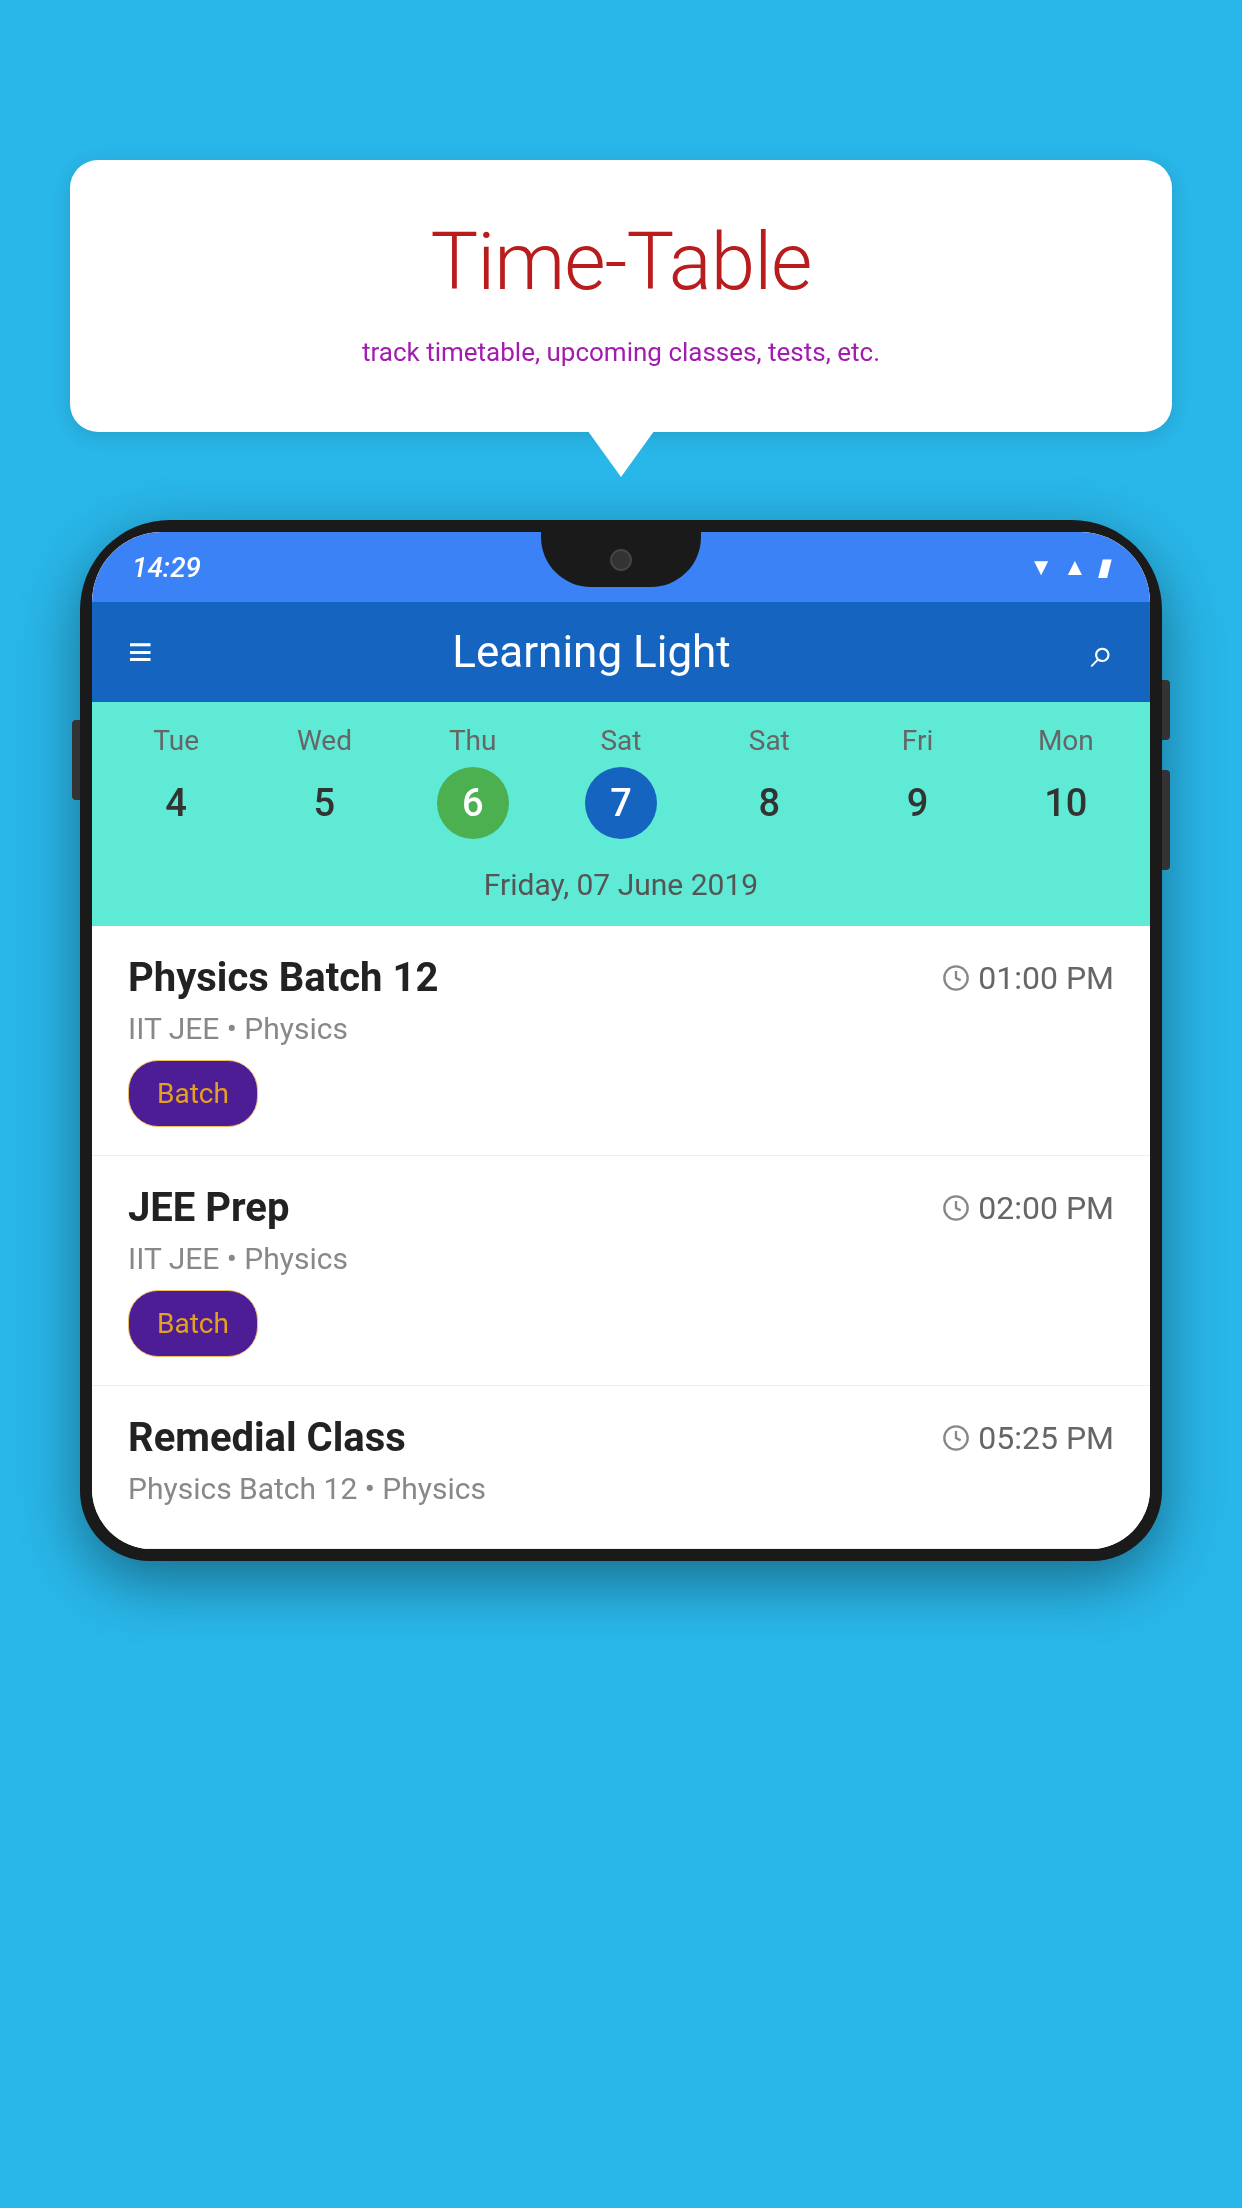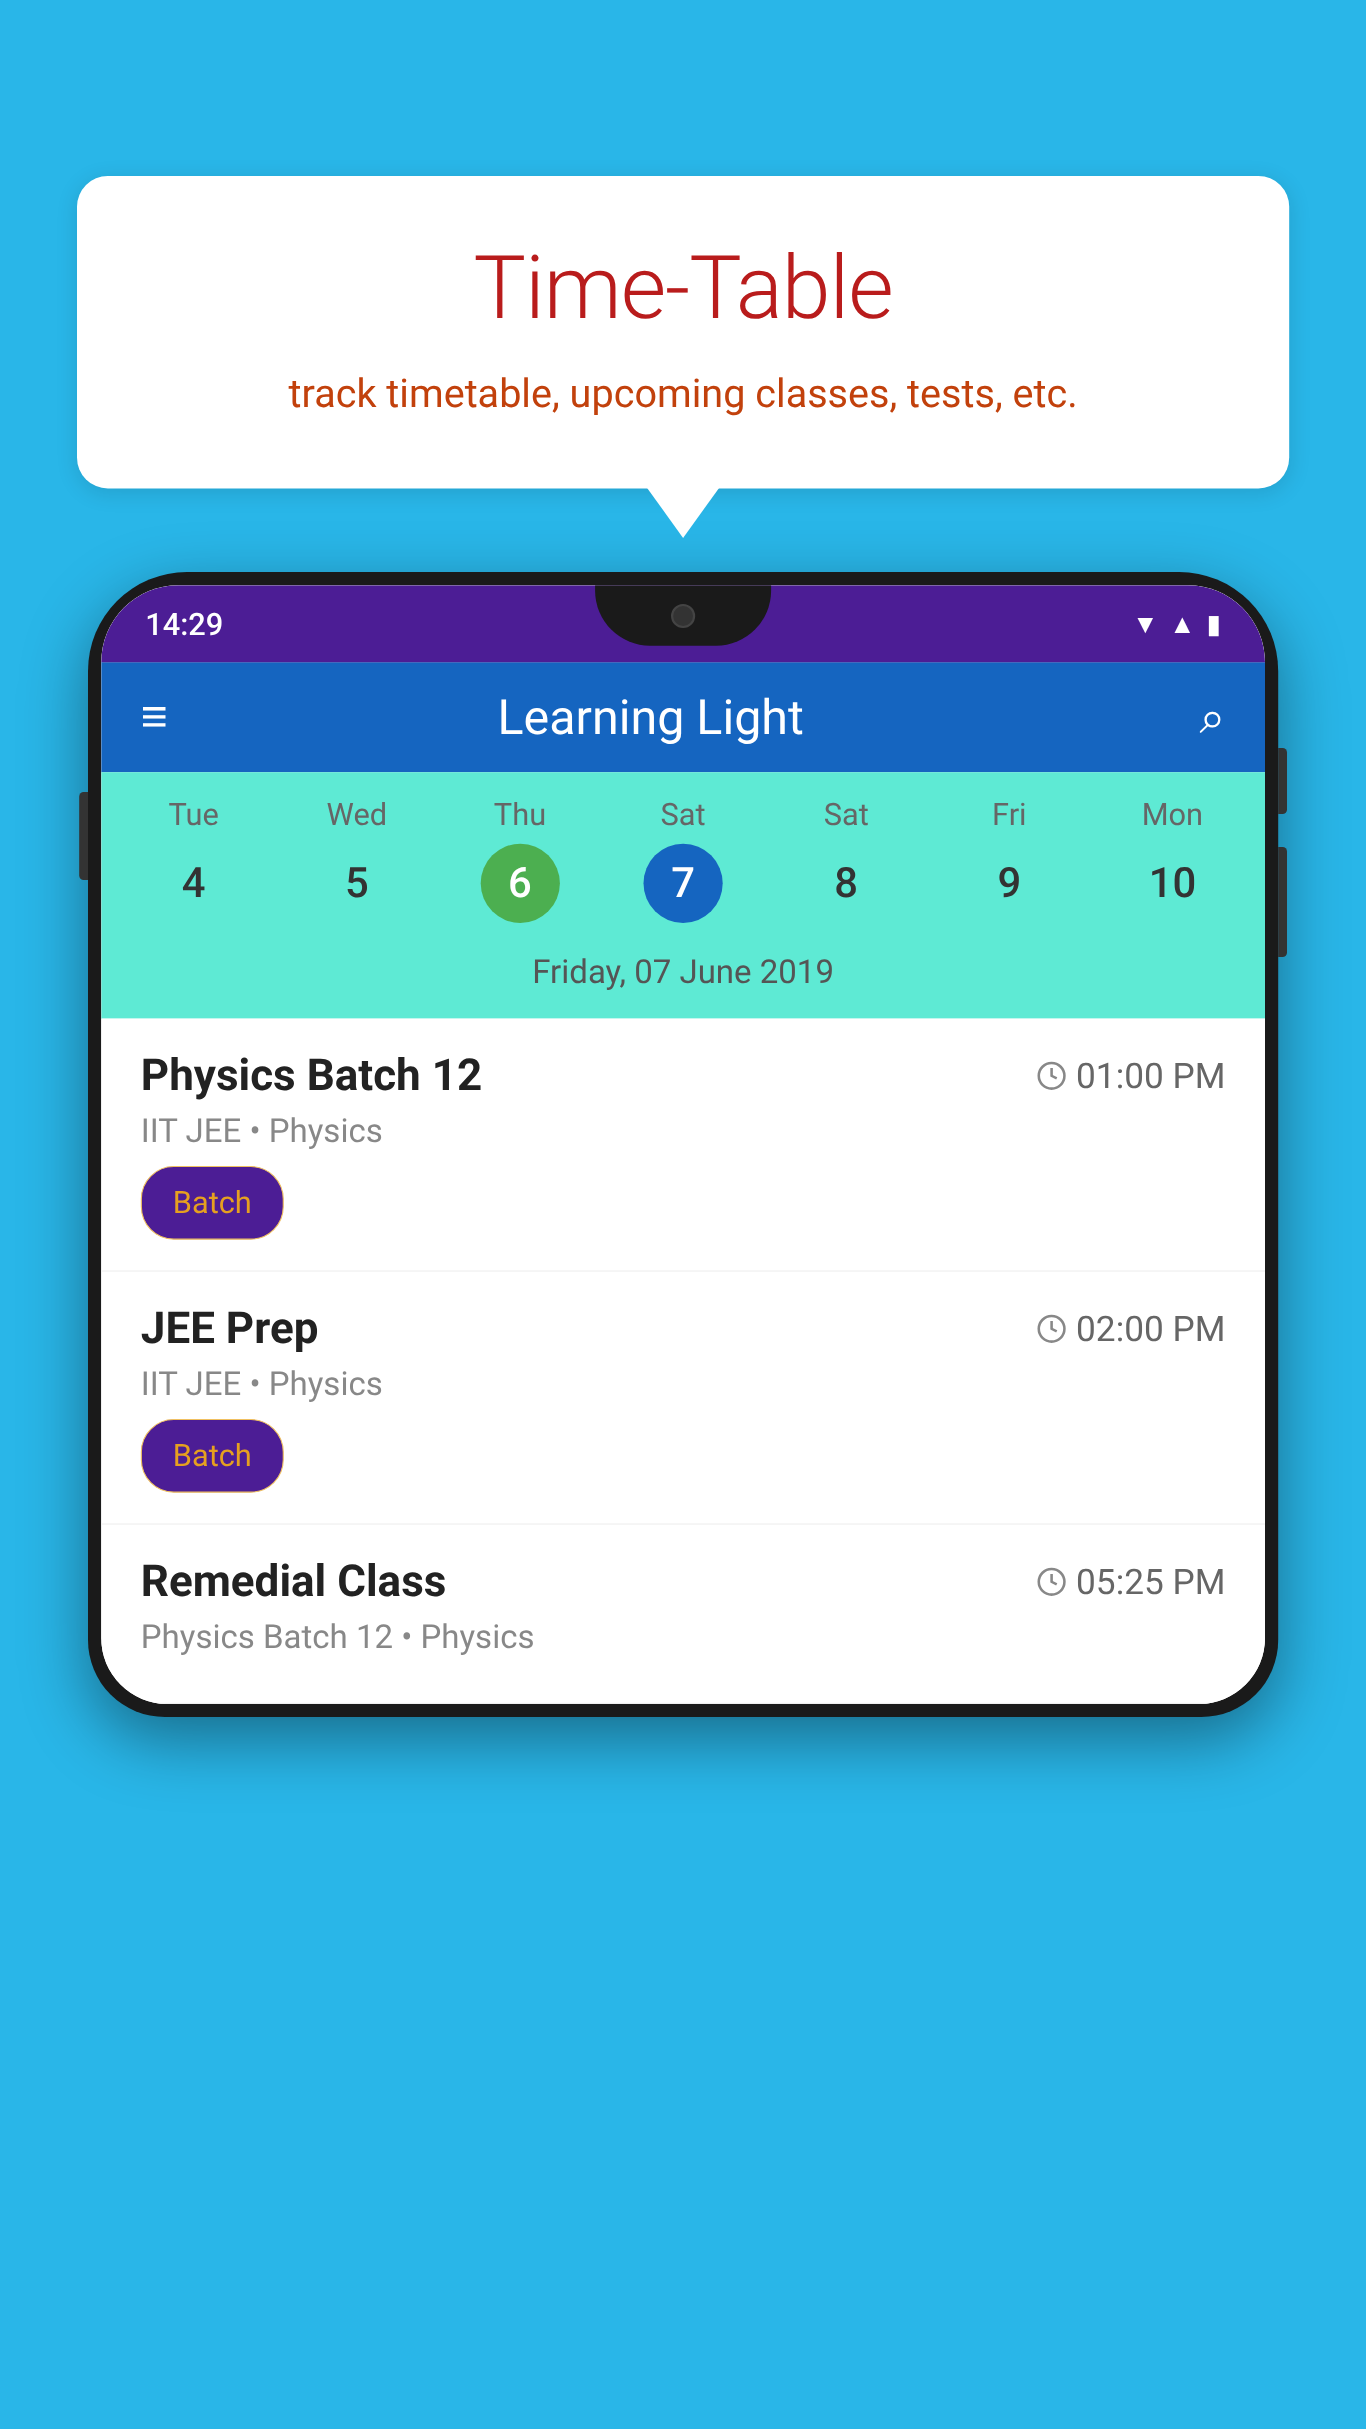--- a/index.html
+++ b/index.html
@@ -38,22 +38,22 @@
       border-top: 50px solid white;
     }
     .tooltip-title {
       font-size: 80px;
       font-weight: 300;
       color: #b91c1c;
       margin-bottom: 28px;
       letter-spacing: -1px;
     }
     .tooltip-subtitle {
-      font-size: 36px;
-      color: #c2410c;
+      font-size: 26px;
+      color: #a21caf;
       font-weight: 400;
     }
 
     
     .phone-wrapper {
       position: absolute;
       top: 520px;
       left: 80px;
       right: 80px;
       bottom: 0;
@@ -61,28 +61,29 @@
     .phone-outer {
       width: 100%;
       background: #1a1a1a;
       border-radius: 90px 90px 70px 70px;
       padding: 12px;
       position: relative;
       box-shadow: 0 20px 60px rgba(0,0,0,0.4);
     }
     
     .phone-status-bar {
-      background: #4c1d95;
+      background: #3b82f6;
       border-radius: 78px 78px 0 0;
       height: 70px;
       display: flex;
       align-items: center;
       justify-content: space-between;
       padding: 0 40px;
       position: relative;
+      font-style: italic;
     }
     .phone-notch {
       position: absolute;
       top: 0;
       left: 50%;
       transform: translateX(-50%);
       width: 160px;
       height: 55px;
       background: #1a1a1a;
       border-radius: 0 0 50px 50px;

